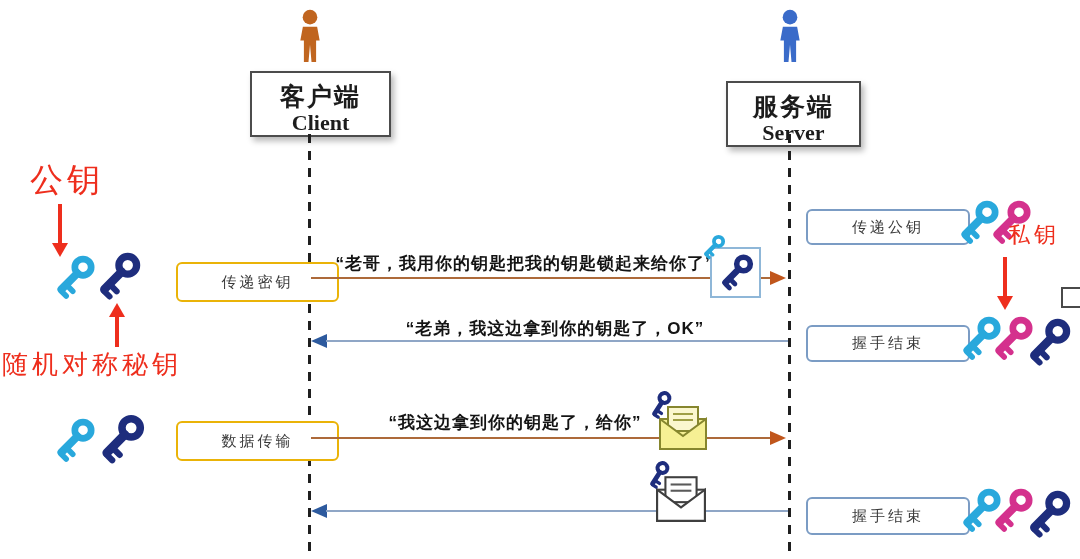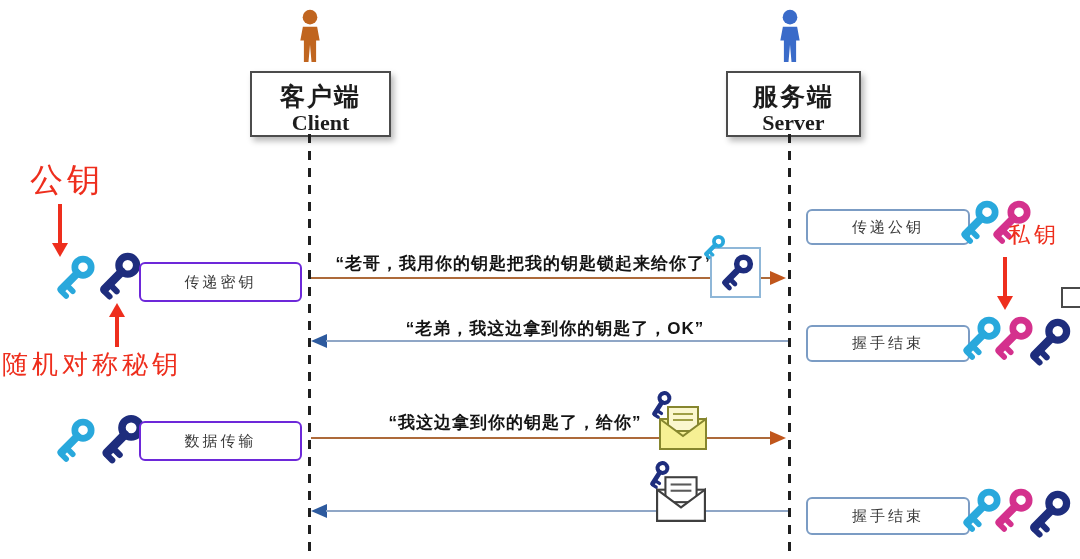--- a/index.html
+++ b/index.html
@@ -14,21 +14,21 @@
   .actor-en{font-family:"Liberation Serif",serif;font-size:22px;font-weight:bold;color:#1c1c1c;line-height:1.1;}
   .person-client{color:#c0651f;}
   .person-server{color:#3a6bc9;}
 
   
   .lifeline{width:3px;background:repeating-linear-gradient(to bottom,#1f1f1f 0 9px,transparent 9px 17px);}
 
   
   .step-box{display:flex;align-items:center;justify-content:center;background:#fff;
             border-radius:6px;font-size:15px;color:#3a3a3a;letter-spacing:3px;}
-  .step-orange{border:2px solid #6d28d9;}
+  .step-orange{border:2px solid #eab308;margin-left:37px;}
   .step-blue{border:2px solid #7b9cc4;}
 
   
   .hline{height:0;border-top:2px solid;}
   .line-orange{border-color:#ad6a3a;}
   .line-blue{border-color:#8fa6c6;}
   .tri{width:0;height:0;}
   .tri-right{border-top:7px solid transparent;border-bottom:7px solid transparent;border-left:16px solid #c0561c;}
   .tri-left{border-top:7px solid transparent;border-bottom:7px solid transparent;border-right:16px solid #2d5a9e;}
   .msg-text{font-weight:bold;font-size:17px;color:#141414;text-align:center;letter-spacing:1px;white-space:nowrap;}
@@ -73,21 +73,21 @@
       <use href="#icon-person"></use>
     </svg>
   <svg class="abs person-server" style="left:769px;top:9px;width:42px;height:57px">
       <use href="#icon-person"></use>
     </svg>
 
   <div class="abs actor-head" style="left:250px;top:71px;width:137px;height:62px">
     <div class="actor-zh">客户端</div>
     <div class="actor-en">Client</div>
   </div>
-  <div class="abs actor-head" style="left:726px;top:71px;width:131px;height:62px">
+  <div class="abs actor-head" style="left:726px;top:81px;width:131px;height:62px">
     <div class="actor-zh">服务端</div>
     <div class="actor-en">Server</div>
   </div>
 
   <div class="abs lifeline" style="left:308px;top:134px;height:425px"></div>
   <div class="abs lifeline" style="left:788px;top:134px;height:425px"></div>
 
   <div class="abs step-box step-blue" style="left:806px;top:209px;width:160px;height:32px">
     <span>传递公钥</span>
   </div>

